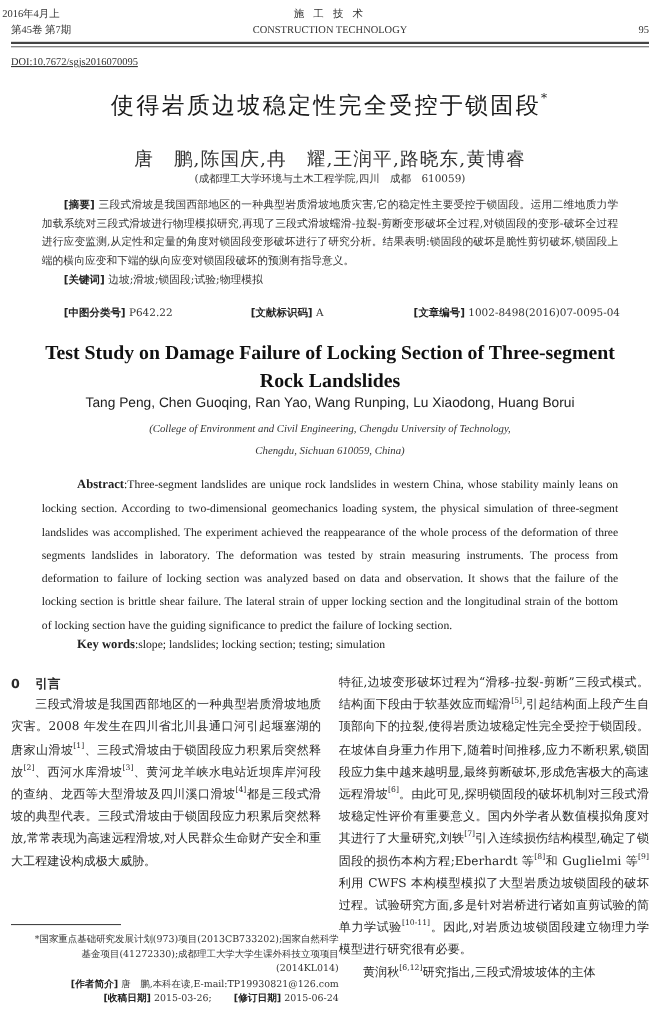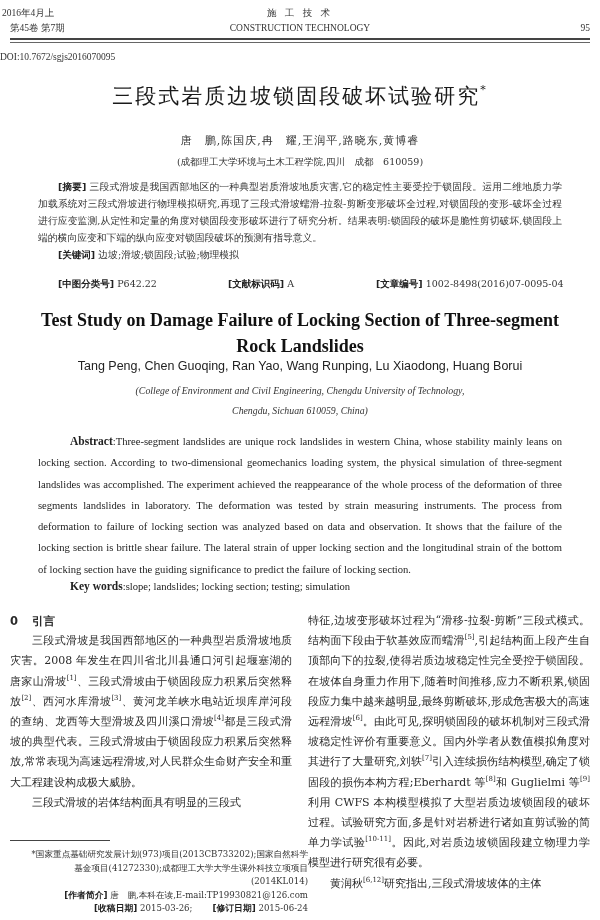--- a/index.html
+++ b/index.html
@@ -5,24 +5,24 @@
   html, body { margin: 0; padding: 0; background: #fff; }
   body {
     width: 600px; height: 920px; overflow: hidden; position: relative;
     color: #222;
     font-family: "DejaVu Serif", "Liberation Serif", serif;
   }
   .abs { position: absolute; }
   .hdr-small { font-size: 9.5px; line-height: 14px; color: #333; font-family: "Liberation Serif", serif; }
   .hdr-rule1 { left: 10px; width: 580px; top: 38px; height: 2px; background: #444; }
   .hdr-rule2 { left: 10px; width: 580px; top: 42px; height: 1px; background: #666; }
-  .doi { left: 0; top: 52px; font-size: 9.5px; color: #333; font-family: "Liberation Serif", serif; }
+  .doi { left: 10px; top: 52px; font-size: 9.5px; color: #333; font-family: "Liberation Serif", serif; text-decoration: underline; }
   .cn-title { left: 0; width: 600px; top: 82px; text-align: center; font-size: 21px; letter-spacing: 2px; color: #1a1a1a; font-family: "DejaVu Serif", serif; }
   .cn-title sup { font-size: 11px; vertical-align: 10px; }
-  .cn-authors { left: 0; width: 600px; top: 133px; text-align: center; font-size: 11px; color: #333; letter-spacing: 1px; }
+  .cn-authors { left: 0; width: 600px; top: 133px; text-align: center; font-size: 17px; color: #333; letter-spacing: 1px; }
   .cn-affil { left: 0; width: 600px; top: 156px; text-align: center; font-size: 9.5px; color: #333; }
   .abstract-cn { left: 38px; width: 524px; top: 178px; font-size: 9.8px; line-height: 17px; color: #333; text-align: justify; }
   .bracket-label { font-weight: bold; color: #222; font-family: "DejaVu Sans", sans-serif; font-size: 9.5px; padding-left: 20px; }
   .meta-row { left: 38px; width: 524px; top: 278px; font-size: 9.5px; color: #333; }
   .meta-row span.item { position: absolute; white-space: nowrap; }
   .en-title { left: 40px; width: 520px; top: 307px; text-align: center; font-size: 18px; line-height: 26px; font-weight: bold; color: #111; font-family: "Liberation Serif", serif; }
   .en-authors { left: 0; width: 600px; top: 359px; text-align: center; font-size: 12.5px; color: #222; font-family: "Liberation Sans", sans-serif; }
   .en-affil { left: 0; width: 600px; top: 381px; text-align: center; font-size: 9.8px; line-height: 20px; color: #333; font-style: italic; font-family: "Liberation Serif", serif; }
   .abstract-en { left: 38px; width: 524px; top: 431px; font-size: 10.6px; line-height: 21.3px; color: #222; text-align: justify; font-family: "Liberation Serif", serif; }
   .abstract-en b, .kw b { font-size: 11.5px; margin-left: 32px; }
@@ -45,21 +45,21 @@
 <div class="abs hdr-small" style="left:10px; top:21px;">第45卷  第7期</div>
 <div class="abs hdr-small" style="left:0; width:600px; top:6px; text-align:center; letter-spacing:3px;">施 工 技 术</div>
 <div class="abs hdr-small" style="left:0; width:600px; top:21px; text-align:center;">CONSTRUCTION TECHNOLOGY</div>
 <div class="abs hdr-small" style="right:10px; top:21px;">95</div>
 <div class="abs hdr-rule1"></div>
 <div class="abs hdr-rule2"></div>
 
 <div class="abs doi">DOI:10.7672/sgjs2016070095</div>
 
 <div class="abs cn-title">
-  <span>三段式岩质边坡锁固段破坏试验研究</span><sup>*</sup>
+  <span>使得岩质边坡稳定性完全受控于锁固段</span><sup>*</sup>
 </div>
 <div class="abs cn-authors">唐　鹏,陈国庆,冉　耀,王润平,路晓东,黄博睿</div>
 <div class="abs cn-affil">(成都理工大学环境与土木工程学院,四川　成都　610059)</div>
 
 <div class="abs abstract-cn">
   <span class="bracket-label">[摘要]</span>
   <span>三段式滑坡是我国西部地区的一种典型岩质滑坡地质灾害,它的稳定性主要受控于锁固段。运用二维地质力学加载系统对三段式滑坡进行物理模拟研究,再现了三段式滑坡蠕滑-拉裂-剪断变形破坏全过程,对锁固段的变形-破坏全过程进行应变监测,从定性和定量的角度对锁固段变形破坏进行了研究分析。结果表明:锁固段的破坏是脆性剪切破坏,锁固段上端的横向应变和下端的纵向应变对锁固段破坏的预测有指导意义。</span><br>
   <span class="bracket-label">[关键词]</span>
   <span>边坡;滑坡;锁固段;试验;物理模拟</span>
 </div>
@@ -82,21 +82,20 @@
 </div>
 <div class="abs kw">
   <b>Key words</b><span>:slope; landslides; locking section; testing; simulation</span>
 </div>
 
 <div class="abs col col-left">
   <div class="sec-head">
     <span class="num">0</span><span>引言</span>
   </div>
   <div class="indent"><span>三段式滑坡是我国西部地区的一种典型岩质滑坡地质灾害。2008 年发生在四川省北川县通口河引起堰塞湖的唐家山滑坡</span><sup>[1]</sup><span>、三段式滑坡由于锁固段应力积累后突然释放</span><sup>[2]</sup><span>、西河水库滑坡</span><sup>[3]</sup><span>、黄河龙羊峡水电站近坝库岸河段的查纳、龙西等大型滑坡及四川溪口滑坡</span><sup>[4]</sup><span>都是三段式滑坡的典型代表。三段式滑坡由于锁固段应力积累后突然释放,常常表现为高速远程滑坡,对人民群众生命财产安全和重大工程建设构成极大威胁。</span></div>
-  <div class="indent">三段式滑坡的岩体结构面具有明显的三段式</div>
 </div>
 
 <div class="abs fn-rule"></div>
 <div class="abs footnote">
   <div>*国家重点基础研究发展计划(973)项目(2013CB733202);国家自然科学基金项目(41272330);成都理工大学大学生课外科技立项项目(2014KL014)</div>
   <div><span class="bracket-label">[作者简介]</span> <span>唐　鹏,本科在读,E-mail:TP19930821@126.com</span></div>
   <div><span class="bracket-label">[收稿日期]</span> <span>2015-03-26;</span><span class="bracket-label">[修订日期]</span> <span>2015-06-24</span></div>
 </div>
 
 <div class="abs col col-right">

